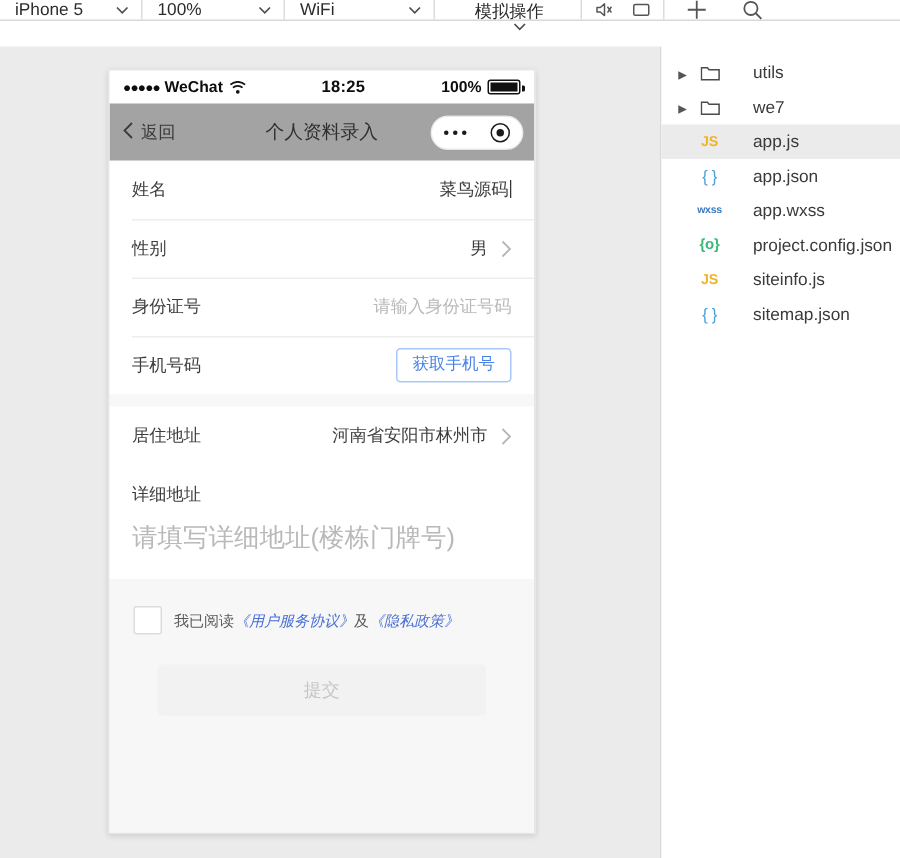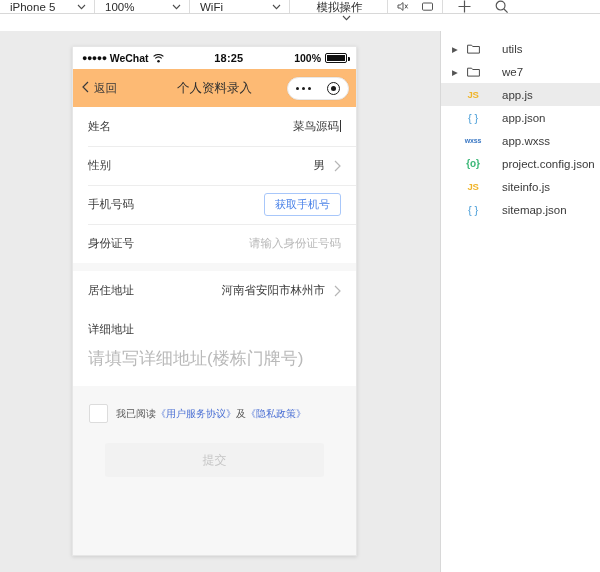--- a/index.html
+++ b/index.html
@@ -84,21 +84,21 @@
     width: 22px; height: 9.5px; border: 1px solid #111; border-radius: 2px;
     position: relative; padding: 1px;
   }
   .batt::after {
     content:""; position:absolute; right:-3.5px; top:2.5px;
     width:2px; height:4px; background:#111; border-radius:0 1px 1px 0;
   }
   .batt i { display:block; width:100%; height:100%; background:#111; }
 
   .navbar {
-    height: 38px; background: #fdba74;
+    height: 38px; background: #a3a3a3;
     display: flex; align-items: center; position: relative;
     padding: 0 9px;
   }
   .nav-back {
     display: flex; align-items: center; gap: 5px;
     font-size: 11.5px; color: #3a3a3a;
   }
   .nav-title {
     position: absolute; left: 0; right: 0; text-align: center;
     font-size: 12.5px; color: #2f2f2f; pointer-events: none;
@@ -165,21 +165,21 @@
 
   .agree-wrap { background: #f7f7f7; padding: 18px 16px 0; }
   .agree {
     display: flex; align-items: center; gap: 8px;
     font-size: 10px; color: #5a5a5a;
   }
   .chk {
     width: 19px; height: 19px; background: #fff;
     border: 1px solid #dcdcdc; border-radius: 2px; flex: none;
   }
-  .agree a { color: #4a6fd4; text-decoration: none; }
+  .agree a { color: #4a6fd4; text-decoration: none; font-style: italic; }
 
   .submit {
     margin: 20px 16px 0;
     height: 34px; border-radius: 3px;
     background: #f2f2f2;
     display: flex; align-items: center; justify-content: center;
     font-size: 12px; color: #c6c6c6;
   }
 
   
@@ -346,27 +346,27 @@
         <span class="label">性别</span>
         <span class="val">男</span>
         <span class="chev-r">
           <svg width="7" height="12" viewBox="0 0 7 12">
               <path d="M1 1 L6 6 L1 11" stroke="#b6b6b6" stroke-width="1.2" fill="none"></path>
             </svg>
         </span>
       </div>
 
       <div class="row">
+        <span class="label">身份证号</span>
+        <span class="val ph">请输入身份证号码</span>
+      </div>
+
+      <div class="row">
         <span class="label">手机号码</span>
         <button class="btn-phone">获取手机号</button>
-      </div>
-
-      <div class="row">
-        <span class="label">身份证号</span>
-        <span class="val ph">请输入身份证号码</span>
       </div>
 
     </div>
 
     <div class="gap"></div>
 
     <div class="group">
       <div class="row">
         <span class="label">居住地址</span>
         <span class="val">河南省安阳市林州市</span>

